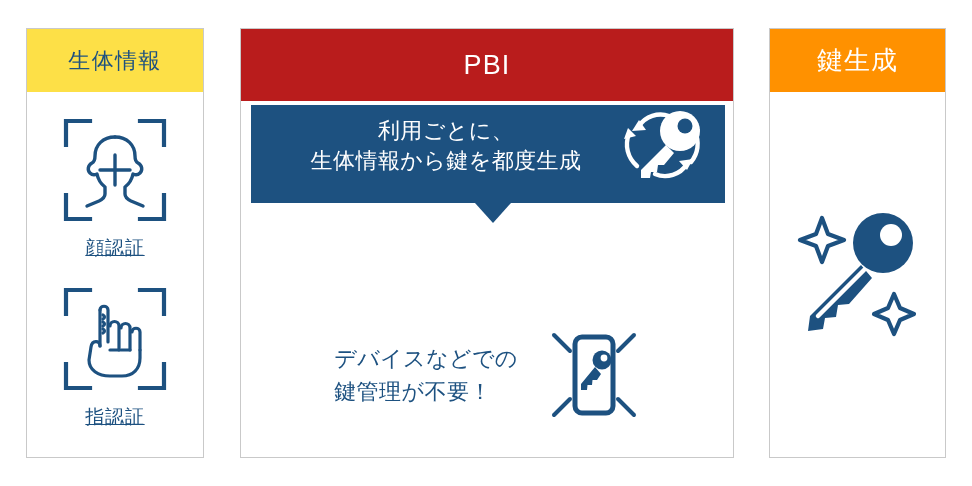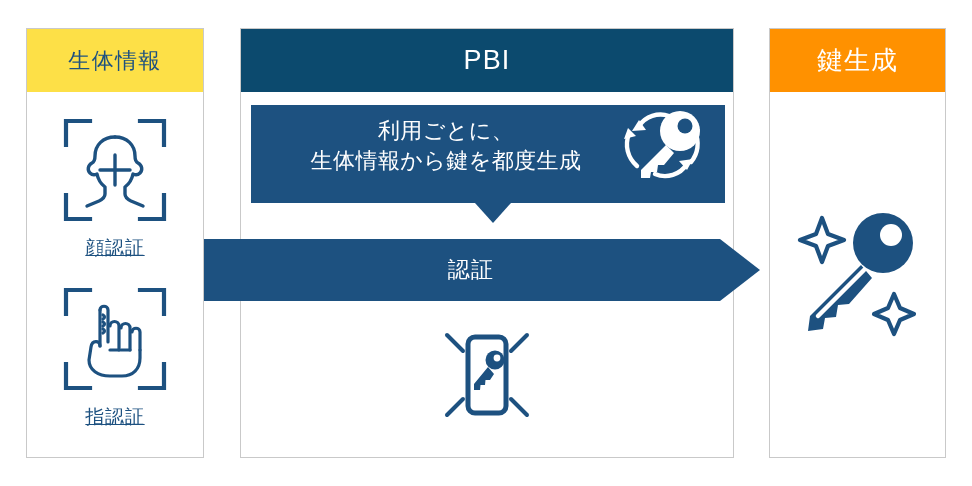--- a/index.html
+++ b/index.html
@@ -80,22 +80,22 @@
   }
 
   
   #panel-pbi {
     left: 240px;
     top: 28px;
     width: 494px;
     height: 430px;
   }
   #pbi-header {
-    height: 63px;
-    background: #0c4a6e;
+    height: 72px;
+    background: #b91c1c;
     color: #ffffff;
     font-size: 27px;
     letter-spacing: 0.04em;
   }
 
   
   #callout {
     position: absolute;
     left: 10px;
     top: 76px;
@@ -327,20 +327,22 @@
             <circle cx="63" cy="27" r="20"></circle>
             <path d="M49 41 L 24 66 L 24 74 L 33 74 L 34 68 L 40 68 L 41 61 L 47 61 L 57 49 Z"></path>
           </g>
           <circle cx="68" cy="22" r="7.5" fill="#1d5180"></circle>
         </svg>
       </span>
     </div>
     <div id="callout-tail"></div>
 
     <div id="pbi-bottom">
+      <div id="pbi-bottom-text">デバイスなどでの
+鍵管理が不要！</div>
       <span id="pbi-bottom-icon">
         <svg width="92" height="92" viewBox="0 0 92 92" aria-hidden="true">
 
           <g stroke="#1d5180" stroke-width="4" stroke-linecap="round">
             <line x1="6" y1="6" x2="22" y2="22"></line>
             <line x1="86" y1="6" x2="70" y2="22"></line>
             <line x1="6" y1="86" x2="22" y2="70"></line>
             <line x1="86" y1="86" x2="70" y2="70"></line>
           </g>
 
@@ -349,26 +351,20 @@
           <g fill="#1d5180">
             <circle cx="54" cy="31" r="9.5"></circle>
             <path d="M47 38 L 33 55 L 33 61 L 39 61 L 39.5 56 L 44 56 L 44.5 51 L 49 51 L 53 45 Z"></path>
           </g>
           <circle cx="56" cy="29" r="3.4" fill="#ffffff"></circle>
         </svg>
       </span>
     </div>
   </div>
 
-  <div id="auth-arrow">
-    <svg width="556" height="62" viewBox="0 0 556 62" aria-hidden="true">
-      <polygon points="0,0 516,0 556,31 516,62 0,62" fill="#1d5180"></polygon>
-    </svg>
-    <div id="auth-arrow-label">認証</div>
-  </div>
 
   <div class="panel" id="panel-keygen">
     <div class="panel-header" id="keygen-header">鍵生成</div>
     <div id="keygen-body">
       <span id="keygen-icon">
         <svg width="140" height="140" viewBox="0 0 140 140" aria-hidden="true">
           <g fill="#1d5180">
 
             <circle cx="95" cy="45" r="30"></circle>
 

